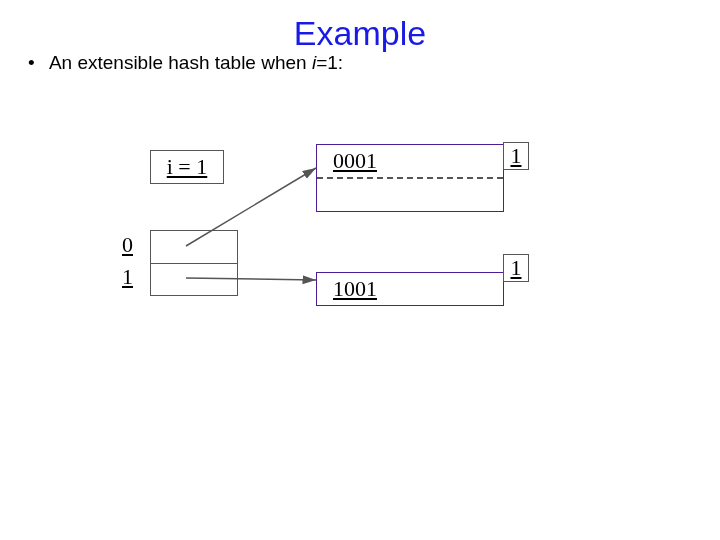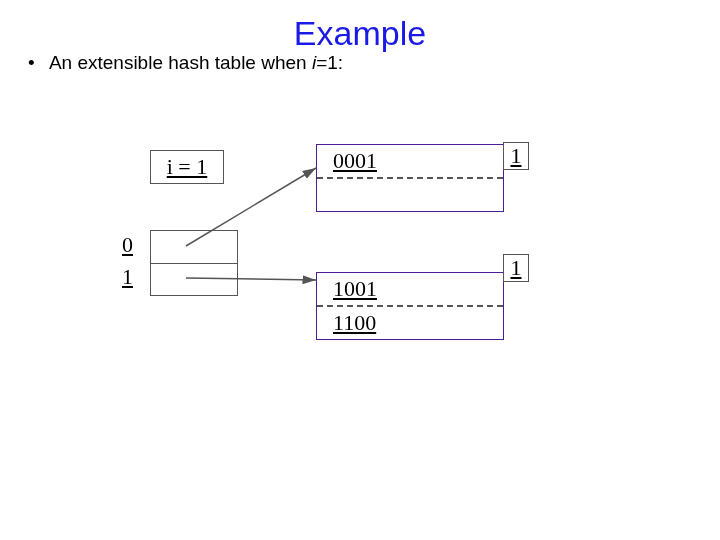--- a/index.html
+++ b/index.html
@@ -62,21 +62,20 @@
     <div class="dir-label-1">1</div>
 
     <div class="bucket bucket-a">
       <div class="row">0001</div>
       <div class="row dashed"></div>
     </div>
     <div class="nub nub-a">1</div>
 
     <div class="bucket bucket-b">
       <div class="row">1001</div>
-      <div class="row dashed">1100</div>
     </div>
     <div class="nub nub-b">1</div>
 
     <svg class="svg-layer" viewBox="0 0 720 360">
       <defs>
         <marker id="ah" markerWidth="10" markerHeight="10" refX="9" refY="3" orient="auto" markerUnits="strokeWidth">
           <path d="M0,0 L9,3 L0,6 z" fill="#555"></path>
         </marker>
       </defs>
       <line x1="186" y1="116" x2="316" y2="38" stroke="#555" stroke-width="1.5" marker-end="url(#ah)"></line>

